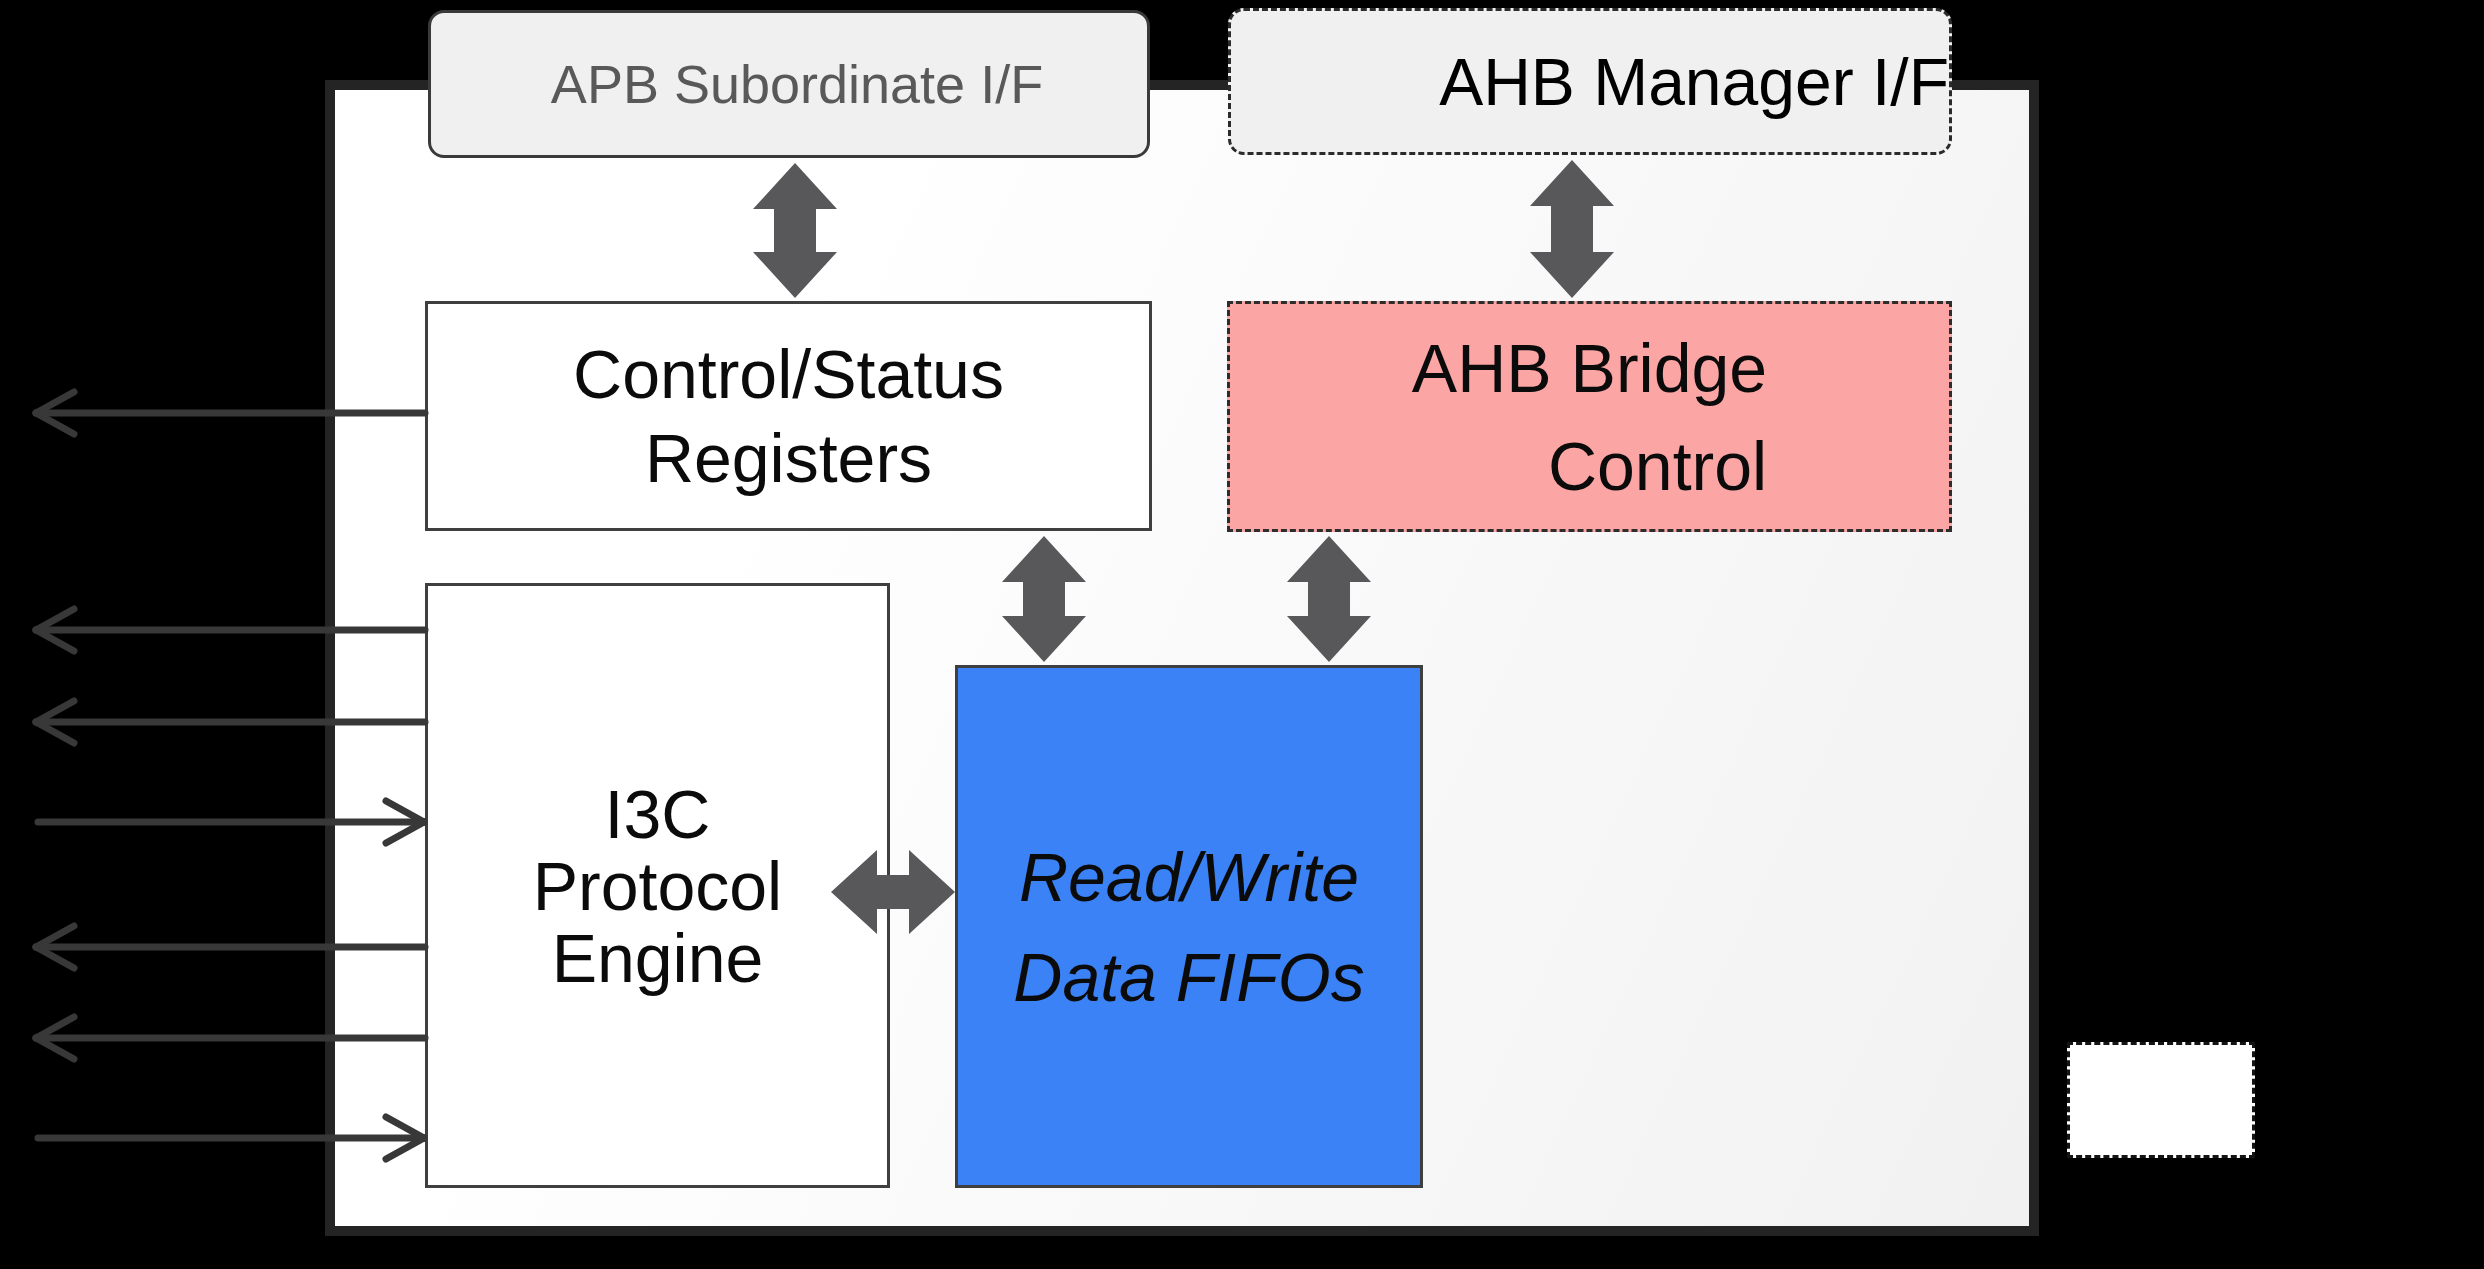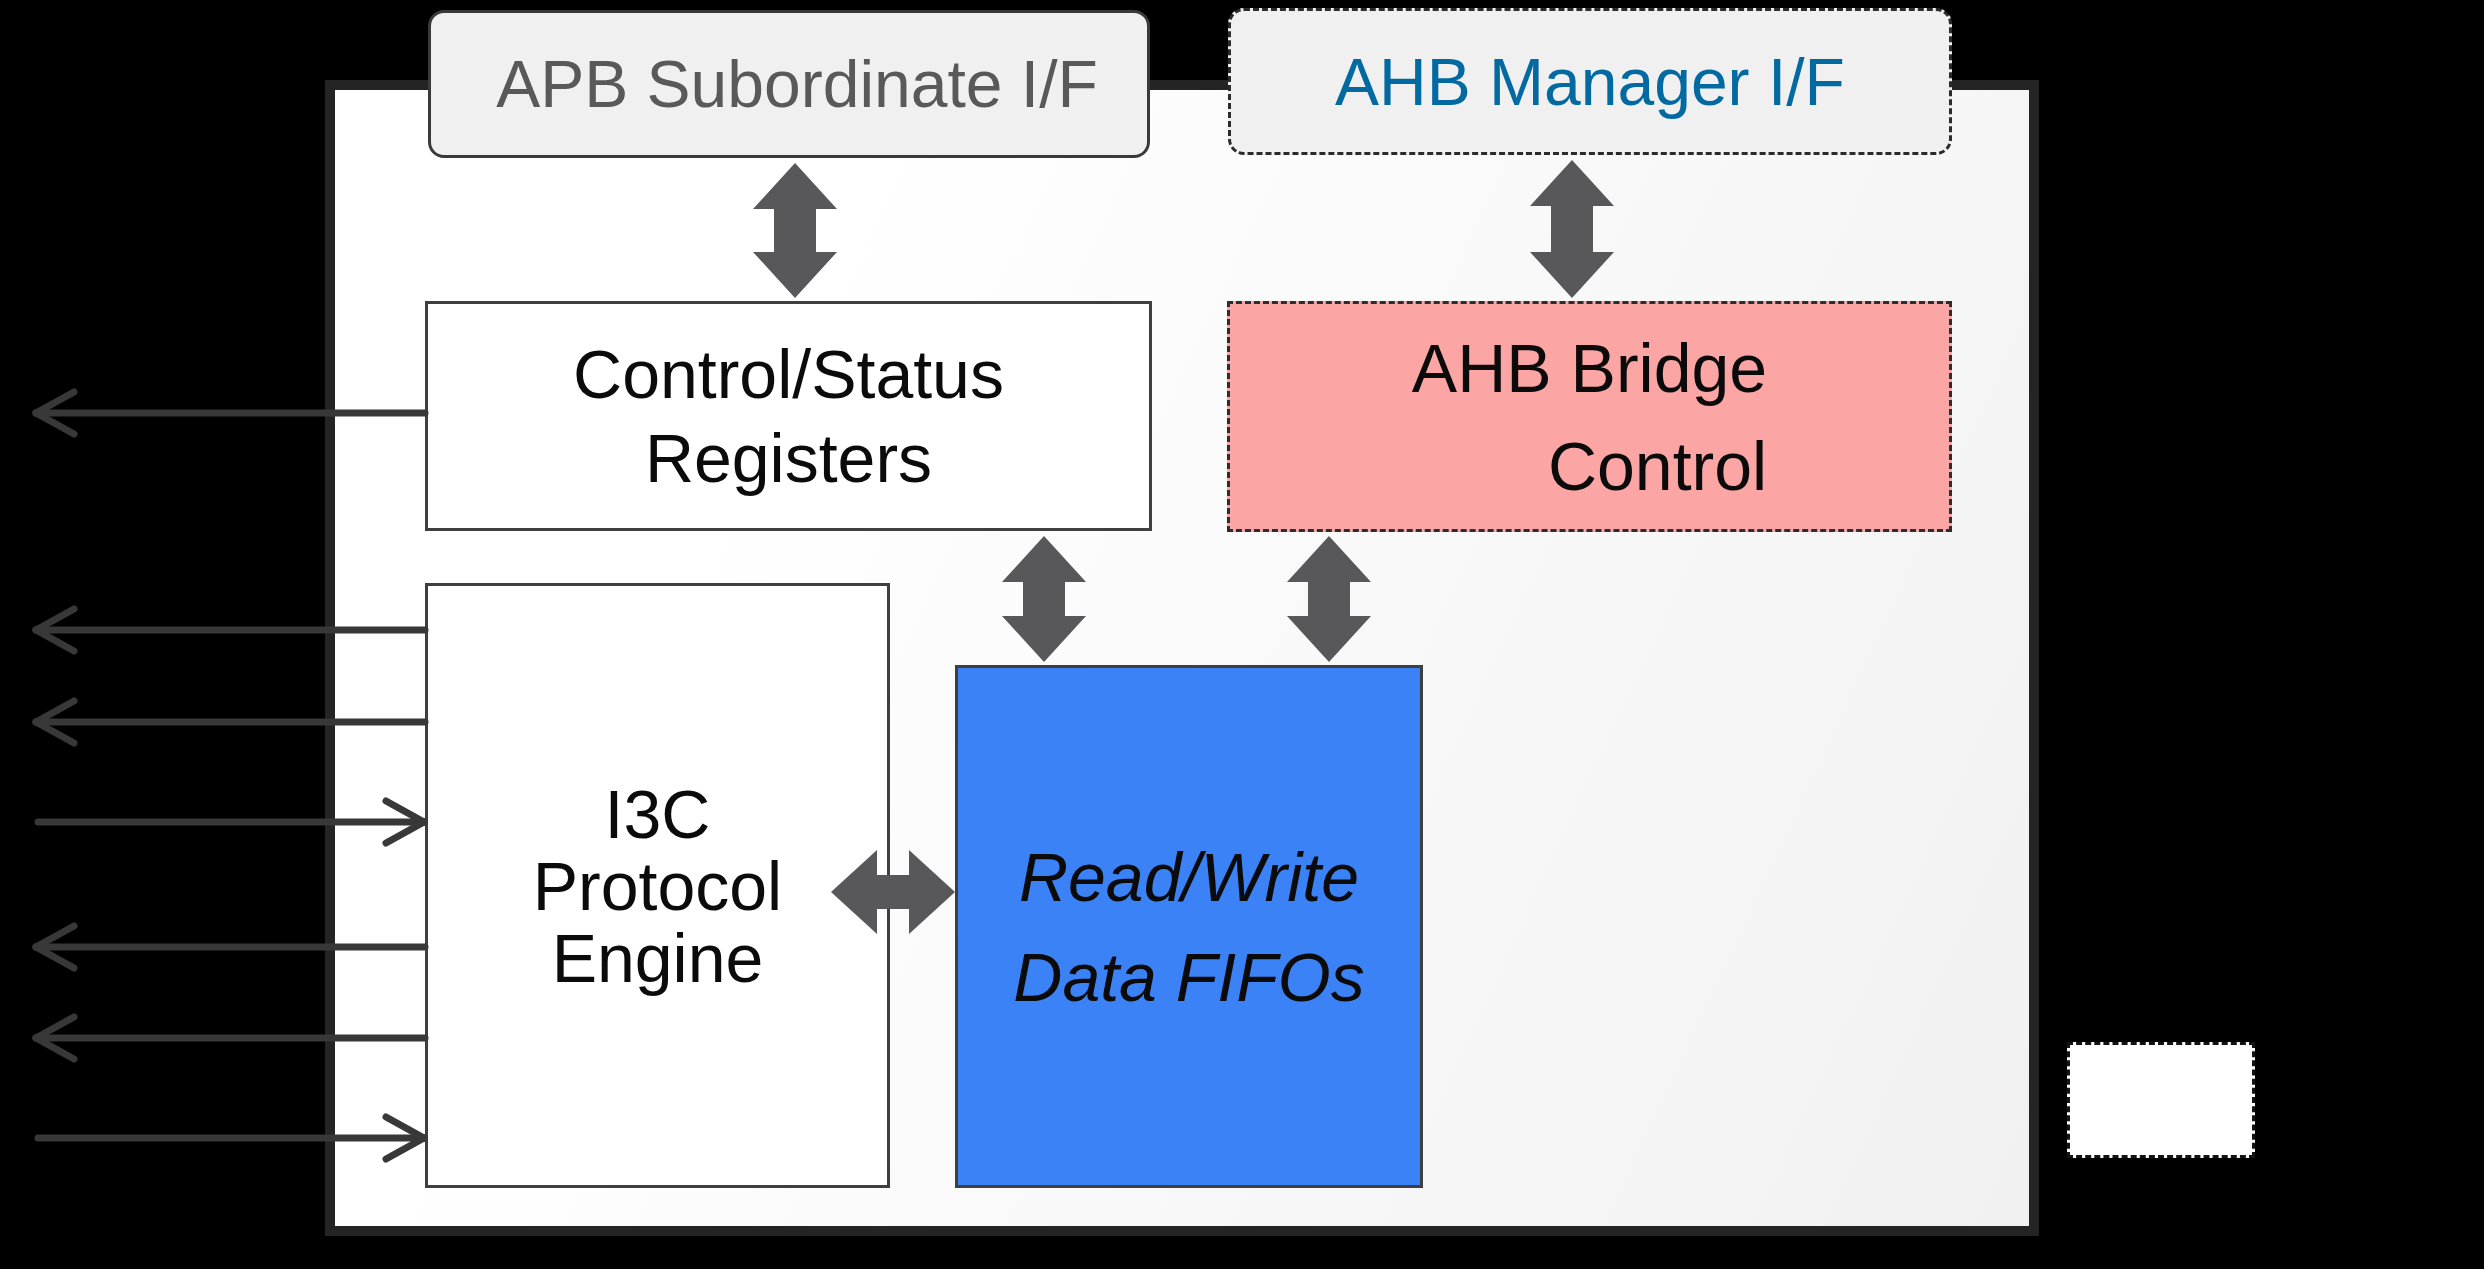--- a/index.html
+++ b/index.html
@@ -20,26 +20,26 @@
   }
   
   .dbox{
     display:flex;align-items:center;justify-content:center;
     text-align:center;z-index:2;
   }
   .dbox .box-label{white-space:pre-line;}
   #apb-box{
     left:428px;top:10px;width:722px;height:148px;
     background:#f0f0f0;border:3px solid #3a3a3a;border-radius:16px;
-    font-size:66px;color:#595959;padding-left:16px;
+    font-size:54px;color:#595959;padding-left:16px;
   }
   #ahb-manager-box{
     left:1228px;top:8px;width:724px;height:147px;
     background:#f0f0f0;border:3px dashed #2b2b2b;border-radius:16px;
-    font-size:66px;color:#0369a1;
+    font-size:66px;color:#000000;justify-content:flex-end;
   }
   #csr-box{
     left:425px;top:301px;width:727px;height:230px;
     background:#ffffff;border:3px solid #3f3f3f;
     font-size:68px;line-height:84px;color:#0b0b0b;
   }
   #ahb-bridge-box{
     left:1227px;top:301px;width:725px;height:231px;
     background:#fca5a5;border:3px dashed #2d2d2d;
     font-size:68px;line-height:98px;color:#0b0b0b;text-align:right;

